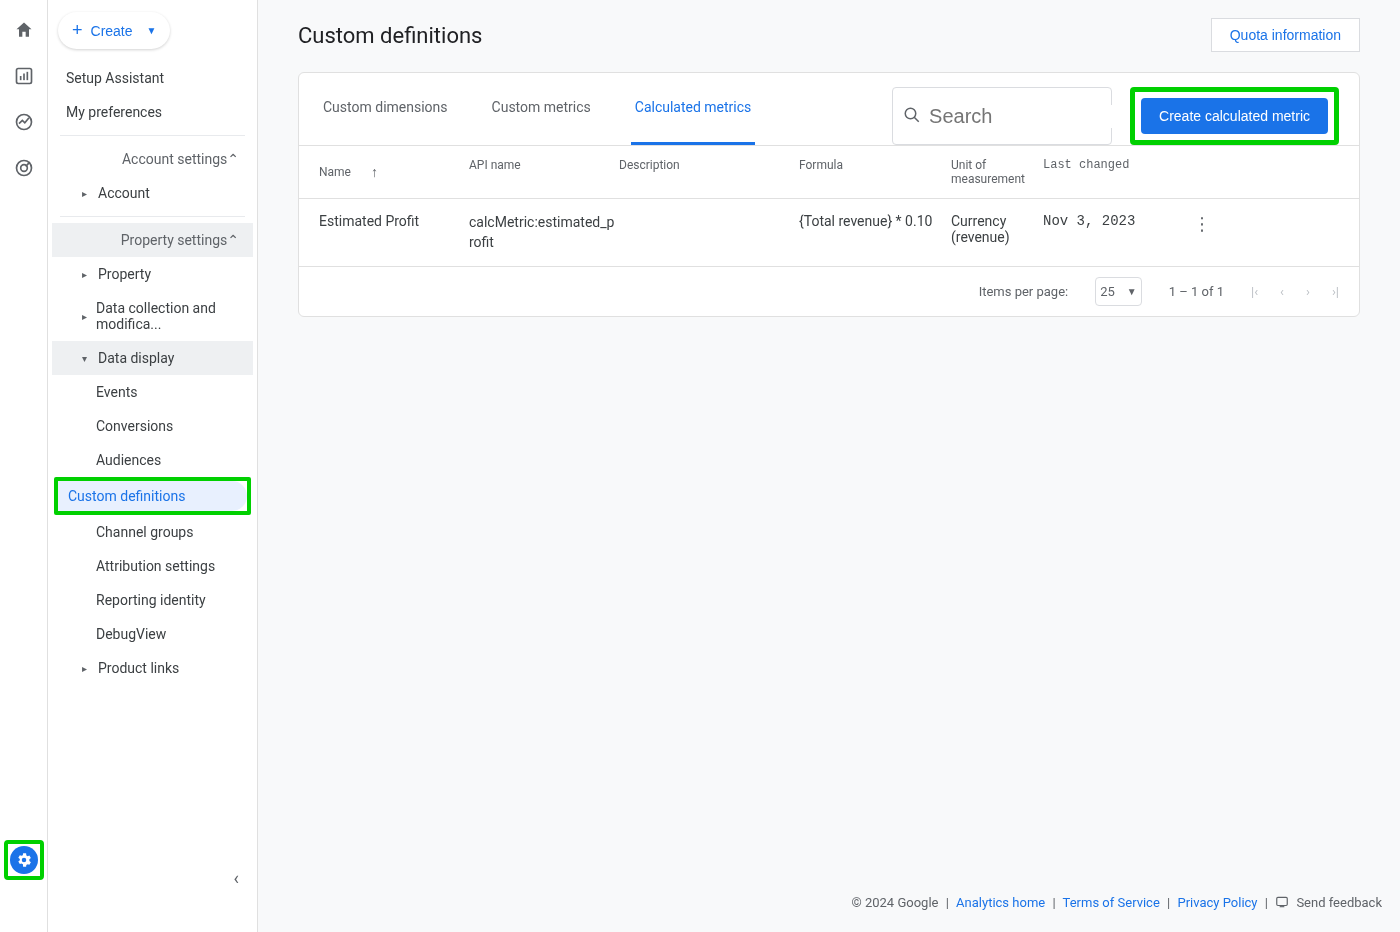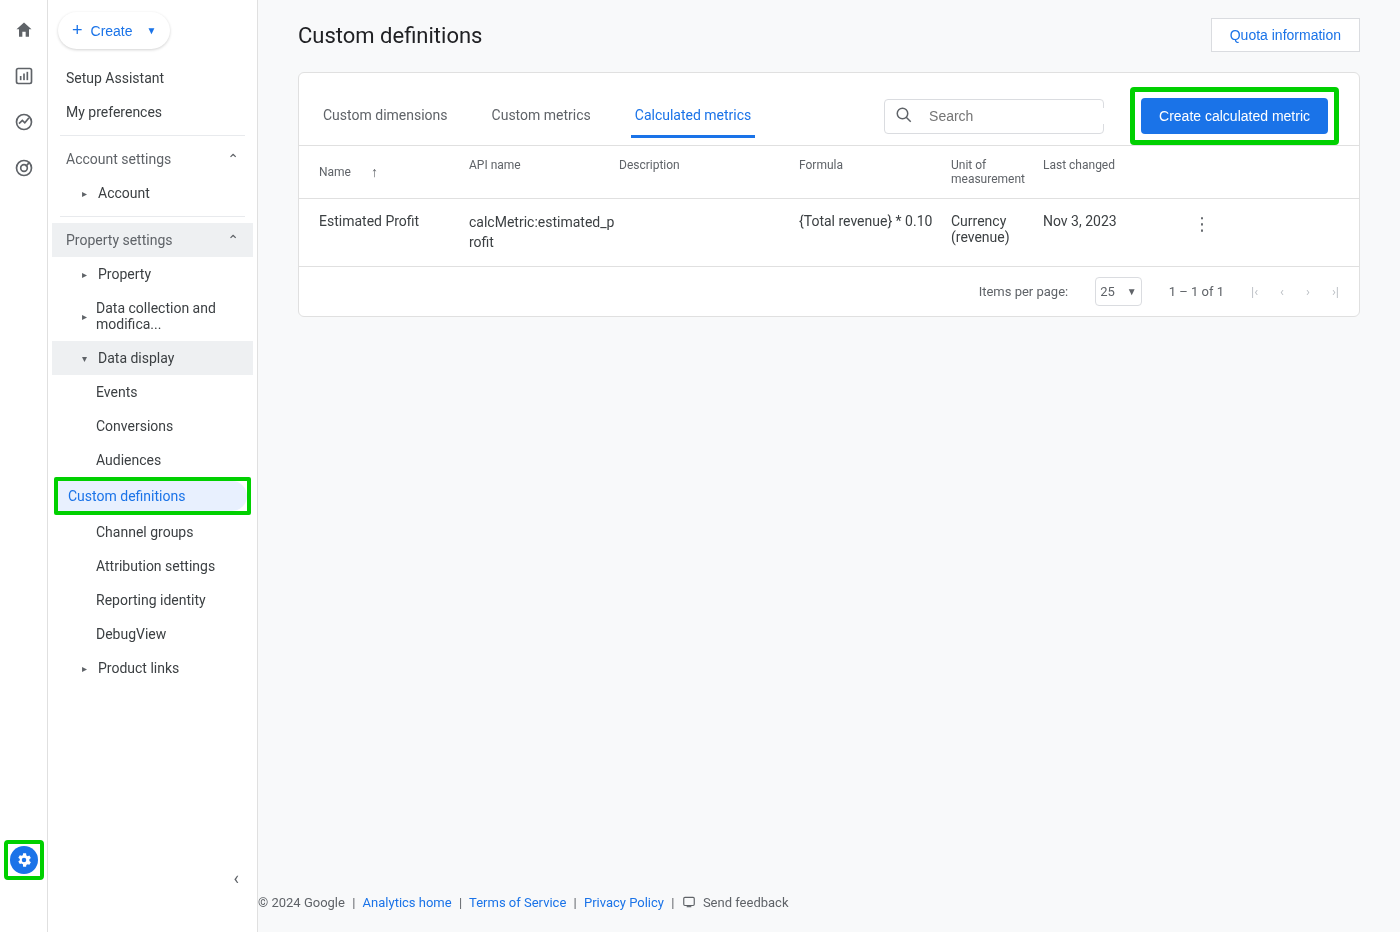--- a/index.html
+++ b/index.html
@@ -16,69 +16,69 @@
 
 .sidebar { width: 210px; background: #fff; border-right: 1px solid #e0e0e0; display: flex; flex-direction: column; position: relative; }
 .create-btn-wrap { padding: 12px 10px; }
 .create-btn { display: inline-flex; align-items: center; gap: 8px; border: none; background: #fff; border-radius: 24px; padding: 8px 14px; box-shadow: 0 1px 3px rgba(0,0,0,0.18); color: #1a73e8; font-size: 14px; font-weight: 500; cursor: pointer; }
 .create-btn .plus { font-size: 18px; font-weight: 400; }
 .create-btn .caret { font-size: 10px; margin-left: 6px; }
 
 .nav-list { flex: 1; overflow-y: auto; padding: 0 4px; }
 .nav-item { padding: 9px 14px; font-size: 14px; color: #3c4043; cursor: pointer; border-radius: 0 20px 20px 0; }
 .nav-divider { border-top: 1px solid #e8eaed; margin: 6px 8px; }
-.nav-section-header { display: flex; justify-content: space-between; align-items: center; padding: 9px 14px; font-size: 14px; color: #5f6368; cursor: pointer; }
+.nav-section-header { display: flex; justify-content: flex-end; align-items: center; padding: 9px 14px; font-size: 14px; color: #5f6368; cursor: pointer; }
 .nav-section-header .chev { font-size: 14px; color: #5f6368; }
 .nav-sub { padding: 9px 14px 9px 30px; font-size: 14px; color: #3c4043; cursor: pointer; display: flex; align-items: center; gap: 8px; }
 .nav-sub .arrow { font-size: 10px; color: #5f6368; width: 8px; }
 .nav-sub.expanded { background: #eef0f2; }
 .nav-deep { padding: 9px 14px 9px 44px; font-size: 14px; color: #3c4043; cursor: pointer; }
 .nav-deep.active { background: #e8f0fe; color: #1a73e8; border-radius: 0 20px 20px 0; }
 .highlight-box { border: 4px solid #00d000; border-radius: 2px; margin: 0 2px; }
 .highlight-box .nav-deep.active { padding: 7px 10px 7px 10px; }
 
 .sidebar-collapse { position: absolute; bottom: 44px; right: 18px; color: #5f6368; cursor: pointer; font-size: 18px; }
 
 
 .main { flex: 1; display: flex; flex-direction: column; background: #f8f9fa; overflow: hidden; }
 .page-header { display: flex; justify-content: space-between; align-items: center; padding: 18px 40px 14px 40px; }
 .page-title { font-size: 22px; font-weight: 400; color: #202124; }
 .quota-btn { border: 1px solid #dadce0; background: #fff; color: #1a73e8; padding: 8px 18px; border-radius: 0; font-size: 14px; cursor: pointer; }
 
 .card { background: #fff; border: 1px solid #e0e0e0; border-radius: 6px; margin: 6px 40px 0 40px; }
-.card-top { display: flex; align-items: center; padding: 14px 20px 0 20px; gap: 20px; }
+.card-top { display: flex; padding: 14px 20px 0 20px; gap: 12px; }
 .tabs { display: flex; gap: 36px; flex: 1; }
 .tab { padding: 12px 4px; font-size: 14px; color: #5f6368; cursor: pointer; border-bottom: 3px solid transparent; }
 .tab.active { color: #1a73e8; border-bottom-color: #1a73e8; }
 .search-box { display: flex; align-items: center; border: 1px solid #dadce0; border-radius: 4px; padding: 6px 10px; width: 220px; }
-.search-box input { border: none; outline: none; font-size: 14px; flex: 1; margin-left: 16px; }
+.search-box input { border: none; outline: none; font-size: 20px; flex: 1; margin-left: 8px; }
 .search-icon { color: #5f6368; }
 .create-metric-wrap { border: 5px solid #00d000; border-radius: 4px; padding: 6px 6px; margin-left: 6px; }
 .create-metric-btn { background: #1a73e8; color: #fff; border: none; padding: 10px 18px; border-radius: 4px; font-size: 14px; font-weight: 500; cursor: pointer; }
 
 .table-head { display: flex; padding: 12px 20px; border-bottom: 1px solid #e0e0e0; border-top: 1px solid #e0e0e0; font-size: 12px; color: #5f6368; margin-top: 0; }
 .col-name { width: 150px; display: flex; align-items: center; gap: 20px; }
 .col-api { width: 150px; }
 .col-desc { width: 180px; }
 .col-formula { width: 152px; }
 .col-unit { width: 92px; }
-.col-changed { width: 150px; }
+.col-changed { width: 150px; font-family: Liberation Mono, monospace; }
 .col-actions { width: 30px; }
 .sort-arrow { font-size: 14px; }
 
 .table-row { display: flex; padding: 14px 20px; font-size: 14px; color: #3c4043; align-items: flex-start; border-bottom: 1px solid #e0e0e0; }
 .table-row .col-api { word-break: break-all; line-height: 1.4; }
 .more-icon { cursor: pointer; color: #5f6368; font-size: 18px; letter-spacing: -1px; }
 
 .pagination { display: flex; justify-content: flex-end; align-items: center; padding: 10px 20px; gap: 27px; font-size: 13px; color: #5f6368; }
 .page-size-select { border: 1px solid #dadce0; border-radius: 4px; padding: 6px 4px; display: flex; align-items: center; gap: 12px; cursor: pointer; }
 .page-nav { display: flex; gap: 22px; color: #bdc1c6; }
 .page-nav span { cursor: pointer; }
 
-.footer { margin-top: auto; padding: 12px 4px 20px 0; text-align: left; font-size: 13px; color: #5f6368; }
+.footer { margin-top: auto; padding: 12px 18px 20px 0; text-align: right; font-size: 13px; color: #5f6368; }
 .footer a { color: #1a73e8; text-decoration: none; }
 .footer .sep { margin: 0 4px; }
 .feedback-icon { display: inline-block; vertical-align: middle; margin-right: 4px; }
 </style>
 </head>
 <body>
 
 <div class="app">
 
   <div class="icon-rail">

